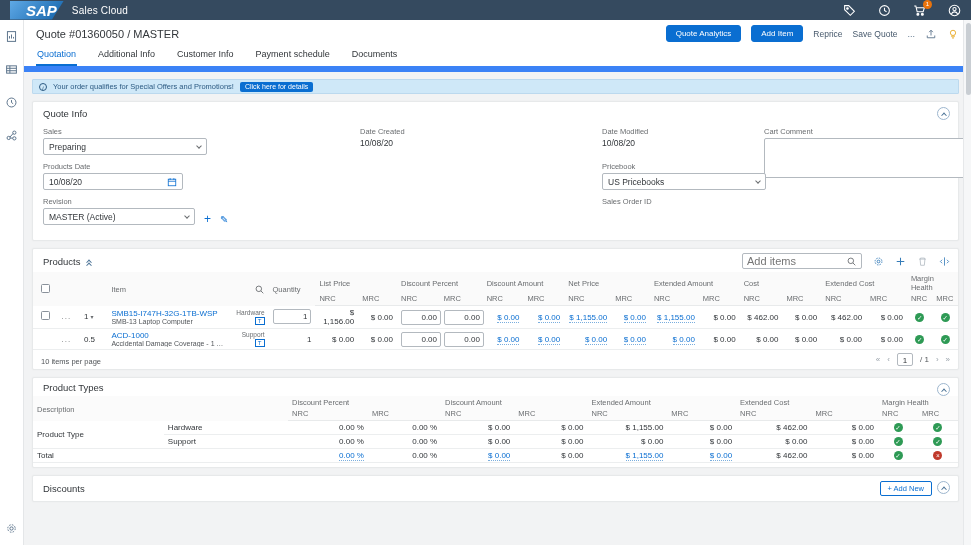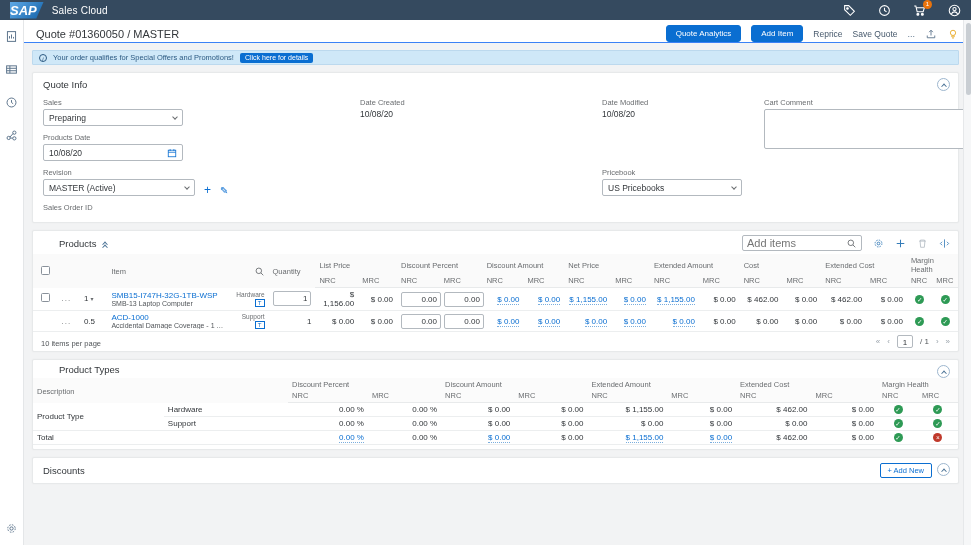--- a/index.html
+++ b/index.html
@@ -1,33 +1,33 @@
 <!DOCTYPE html>
 <html><head>
 <meta charset="utf-8">
 <style>
   * { margin:0; padding:0; box-sizing:border-box; }
   html,body { width:971px; height:545px; overflow:hidden; font-family:"Liberation Sans", sans-serif; background:#f2f3f4; }
   
   .topbar { height:20px; background:#354a5f; display:flex; align-items:center; padding:0 10px; color:#fff; }
-  .sap-logo { background:linear-gradient(135deg,#5fa9e6,#1161a8); color:#fff; font-weight:bold; font-size:13px; font-style:italic; padding:1px 7px 1px 0; clip-path:polygon(0 0,100% 0,78% 100%,0 100%); margin-right:8px; }
+  .sap-logo { background:linear-gradient(135deg,#5fa9e6,#1161a8); color:#fff; font-weight:bold; font-size:15px; font-style:italic; padding:1px 7px 1px 16px; clip-path:polygon(0 0,100% 0,78% 100%,0 100%); margin-right:8px; }
   .app-name { font-size:10px; letter-spacing:.2px; }
   .topbar-right { margin-left:auto; display:flex; align-items:center; gap:22px; }
   .tb-icon { width:13px; height:13px; color:#fff; position:relative; cursor:pointer; }
   .tb-icon svg { width:13px; height:13px; display:block; }
   .badge { position:absolute; top:-4px; right:-6px; background:#e9730c; color:#fff; border-radius:50%; width:9px; height:9px; font-size:6px; line-height:9px; text-align:center; }
   
   .shell { display:flex; height:525px; position:relative; }
   .sidebar { width:24px; background:#fff; border-right:1px solid #e4e6e8; display:flex; flex-direction:column; align-items:center; padding-top:10px; gap:20px; }
   .sb-icon { width:13px; height:13px; color:#5b738b; cursor:pointer; }
   .sb-icon svg { width:13px; height:13px; display:block; }
   .sb-bottom { margin-top:auto; margin-bottom:10px; }
   .main { flex:1; display:flex; flex-direction:column; min-width:0; }
   
-  .page-header { background:#fff; padding:5px 12px 0 12px; border-bottom:1px solid #3b82f6; }
+  .page-header { background:#fff; padding:5px 12px 0 12px; border-bottom:6px solid #3b82f6; }
   .title-row { display:flex; align-items:center; }
   .page-title { font-size:11px; font-weight:normal; color:#32363a; }
   .actions { margin-left:auto; display:flex; align-items:center; gap:10px; }
   .btn-primary { background:#0a6ed1; border:1px solid #0a6ed1; color:#fff; font-size:8px; padding:3px 9px; border-radius:3px; cursor:pointer; font-family:inherit; }
   .btn-text { background:none; border:none; color:#46586b; font-size:8.5px; cursor:pointer; font-family:inherit; }
   .act-icon { color:#5b738b; font-size:9px; cursor:pointer; display:flex; align-items:center; }
   .act-icon svg { width:12px; height:12px; }
   .bulb { color:#e9a925; }
   .tabs { display:flex; gap:20px; margin-top:7px; font-size:9px; }
   .tab { padding:0 1px 5px 1px; color:#32363a; cursor:pointer; border-bottom:2px solid transparent; }
@@ -40,29 +40,29 @@
   .card { background:#fff; border:1px solid #e7e9ea; border-radius:2px; position:relative; box-shadow:0 0 2px rgba(0,0,0,.04); }
   .card-pad { padding:6px 10px 8px 10px; }
   .card-title { font-size:9.5px; color:#32363a; }
   .collapse-btn { position:absolute; top:5px; right:8px; width:13px; height:13px; border:1px solid #9db6ce; border-radius:50%; color:#4a7296; display:flex; align-items:center; justify-content:center; cursor:pointer; background:#fff; }
   .chev-up { width:4px; height:4px; border-left:1px solid #4a7296; border-top:1px solid #4a7296; transform:rotate(45deg) translate(1px,1px); }
   .chev-dn { width:4px; height:4px; border-right:1px solid #6a6d70; border-bottom:1px solid #6a6d70; transform:rotate(45deg); margin-top:-2px; }
   
   .qi-grid { display:grid; grid-template-columns:305px 230px 150px 1fr; grid-column-gap:12px; margin-top:8px; }
   .field { margin-bottom:7px; }
   .f-label { font-size:7.5px; color:#6a6d70; margin-bottom:2px; }
-  .select-box, .input-box { width:140px; height:17px; border:1px solid #b3b9bf; border-radius:2px; background:#fff; display:flex; align-items:center; justify-content:space-between; padding:0 5px; font-size:8.5px; color:#32363a; cursor:pointer; }
+  .select-box, .input-box { width:164px; height:17px; border:1px solid #b3b9bf; border-radius:2px; background:#fff; display:flex; align-items:center; justify-content:space-between; padding:0 5px; font-size:8.5px; color:#32363a; cursor:pointer; }
   .input-box { width:140px; }
   .static-val { font-size:8.5px; color:#32363a; }
   .rev-row { display:flex; align-items:center; gap:9px; }
   .mini-ic { color:#0a6ed1; font-size:10px; cursor:pointer; line-height:1; }
   .cal-ic svg { width:10px; height:10px; display:block; color:#0a6ed1; }
   textarea.comment { width:296px; height:40px; border:1px solid #b3b9bf; border-radius:2px; resize:both; font-family:inherit; font-size:8.5px; padding:3px; color:#32363a; }
   
-  .sec-head { display:flex; align-items:center; padding:4px 8px 3px 26px; gap:6px; }
+  .sec-head { display:flex; align-items:center; padding:4px 8px 3px 10px; gap:6px; }
   .dbl-chev { display:flex; flex-direction:column; align-items:center; margin-top:2px; cursor:pointer; }
   .prod-toolbar { margin-left:auto; display:flex; align-items:center; gap:11px; }
   .search-wrap { width:120px; height:16px; border:1px solid #b3b9bf; border-radius:2px; display:flex; align-items:center; padding:0 4px; background:#fff; }
   .search-wrap input { border:none; outline:none; flex:1; font-size:11px; font-family:inherit; color:#32363a; min-width:0; }
   .ticon { color:#357cb8; cursor:pointer; display:flex; }
   .ticon svg { width:11px; height:11px; }
   .ticon.disabled { color:#b4bcc3; cursor:default; }
   table { border-collapse:collapse; width:100%; table-layout:fixed; font-size:8px; }
   thead th { font-weight:normal; color:#6a6d70; text-align:left; background:#fafafa; border-bottom:1px solid #e8eaeb; padding:2px 4px; font-size:7.5px; }
   thead tr.grp th { border-bottom:none; padding-bottom:0; }
@@ -186,20 +186,27 @@
               </svg>
           </span>
           <span class="act-icon bulb">
             <svg viewBox="0 0 16 16" fill="none" stroke="currentColor" stroke-width="1.2">
                 <circle cx="8" cy="6.5" r="3.5"></circle>
                 <path d="M6.5 10v2h3v-2M7 13.5h2"></path>
               </svg>
           </span>
         </div>
       </div>
+      <div class="tabs">
+        <span class="tab active">Quotation</span>
+        <span class="tab">Additional Info</span>
+        <span class="tab">Customer Info</span>
+        <span class="tab">Payment schedule</span>
+        <span class="tab">Documents</span>
+      </div>
     </div>
 
     <div class="content">
 
       <div class="banner">
         <span class="info-ic">i</span>
         <span>Your order qualifies for Special Offers and Promotions!</span>
         <button class="banner-btn">Click here for details</button>
       </div>
 
@@ -236,37 +243,37 @@
               <span>10/08/20</span>
               <span class="cal-ic">
                 <svg viewBox="0 0 16 16" fill="none" stroke="currentColor" stroke-width="1.3">
                     <rect x="2" y="3.5" width="12" height="10.5"></rect>
                     <path d="M2 6.8h12M5 1.8v3M11 1.8v3"></path>
                   </svg>
               </span>
             </div>
           </div>
 
+          <div class="field">
+            <div class="f-label">Pricebook</div>
+            <div class="select-box">
+              <span>US Pricebooks</span>
+                <span class="chev-dn"></span>
+            </div>
+          </div>
           <div class="field rev-row" style="grid-column:span 2; align-items:flex-end;">
             <div>
               <div class="f-label">Revision</div>
               <div class="select-box" style="width:152px;">
                 <span>MASTER (Active)</span>
                   <span class="chev-dn"></span>
               </div>
             </div>
             <span class="mini-ic" style="font-size:12px;">+</span>
             <span class="mini-ic">✎</span>
-          </div>
-          <div class="field">
-            <div class="f-label">Pricebook</div>
-            <div class="select-box">
-              <span>US Pricebooks</span>
-                <span class="chev-dn"></span>
-            </div>
           </div>
 
           <div class="field" style="margin-bottom:0;">
             <div class="f-label">Sales Order ID</div>
           </div>
         </div>
       </section>
 
       <section class="card">
         <div class="sec-head">

